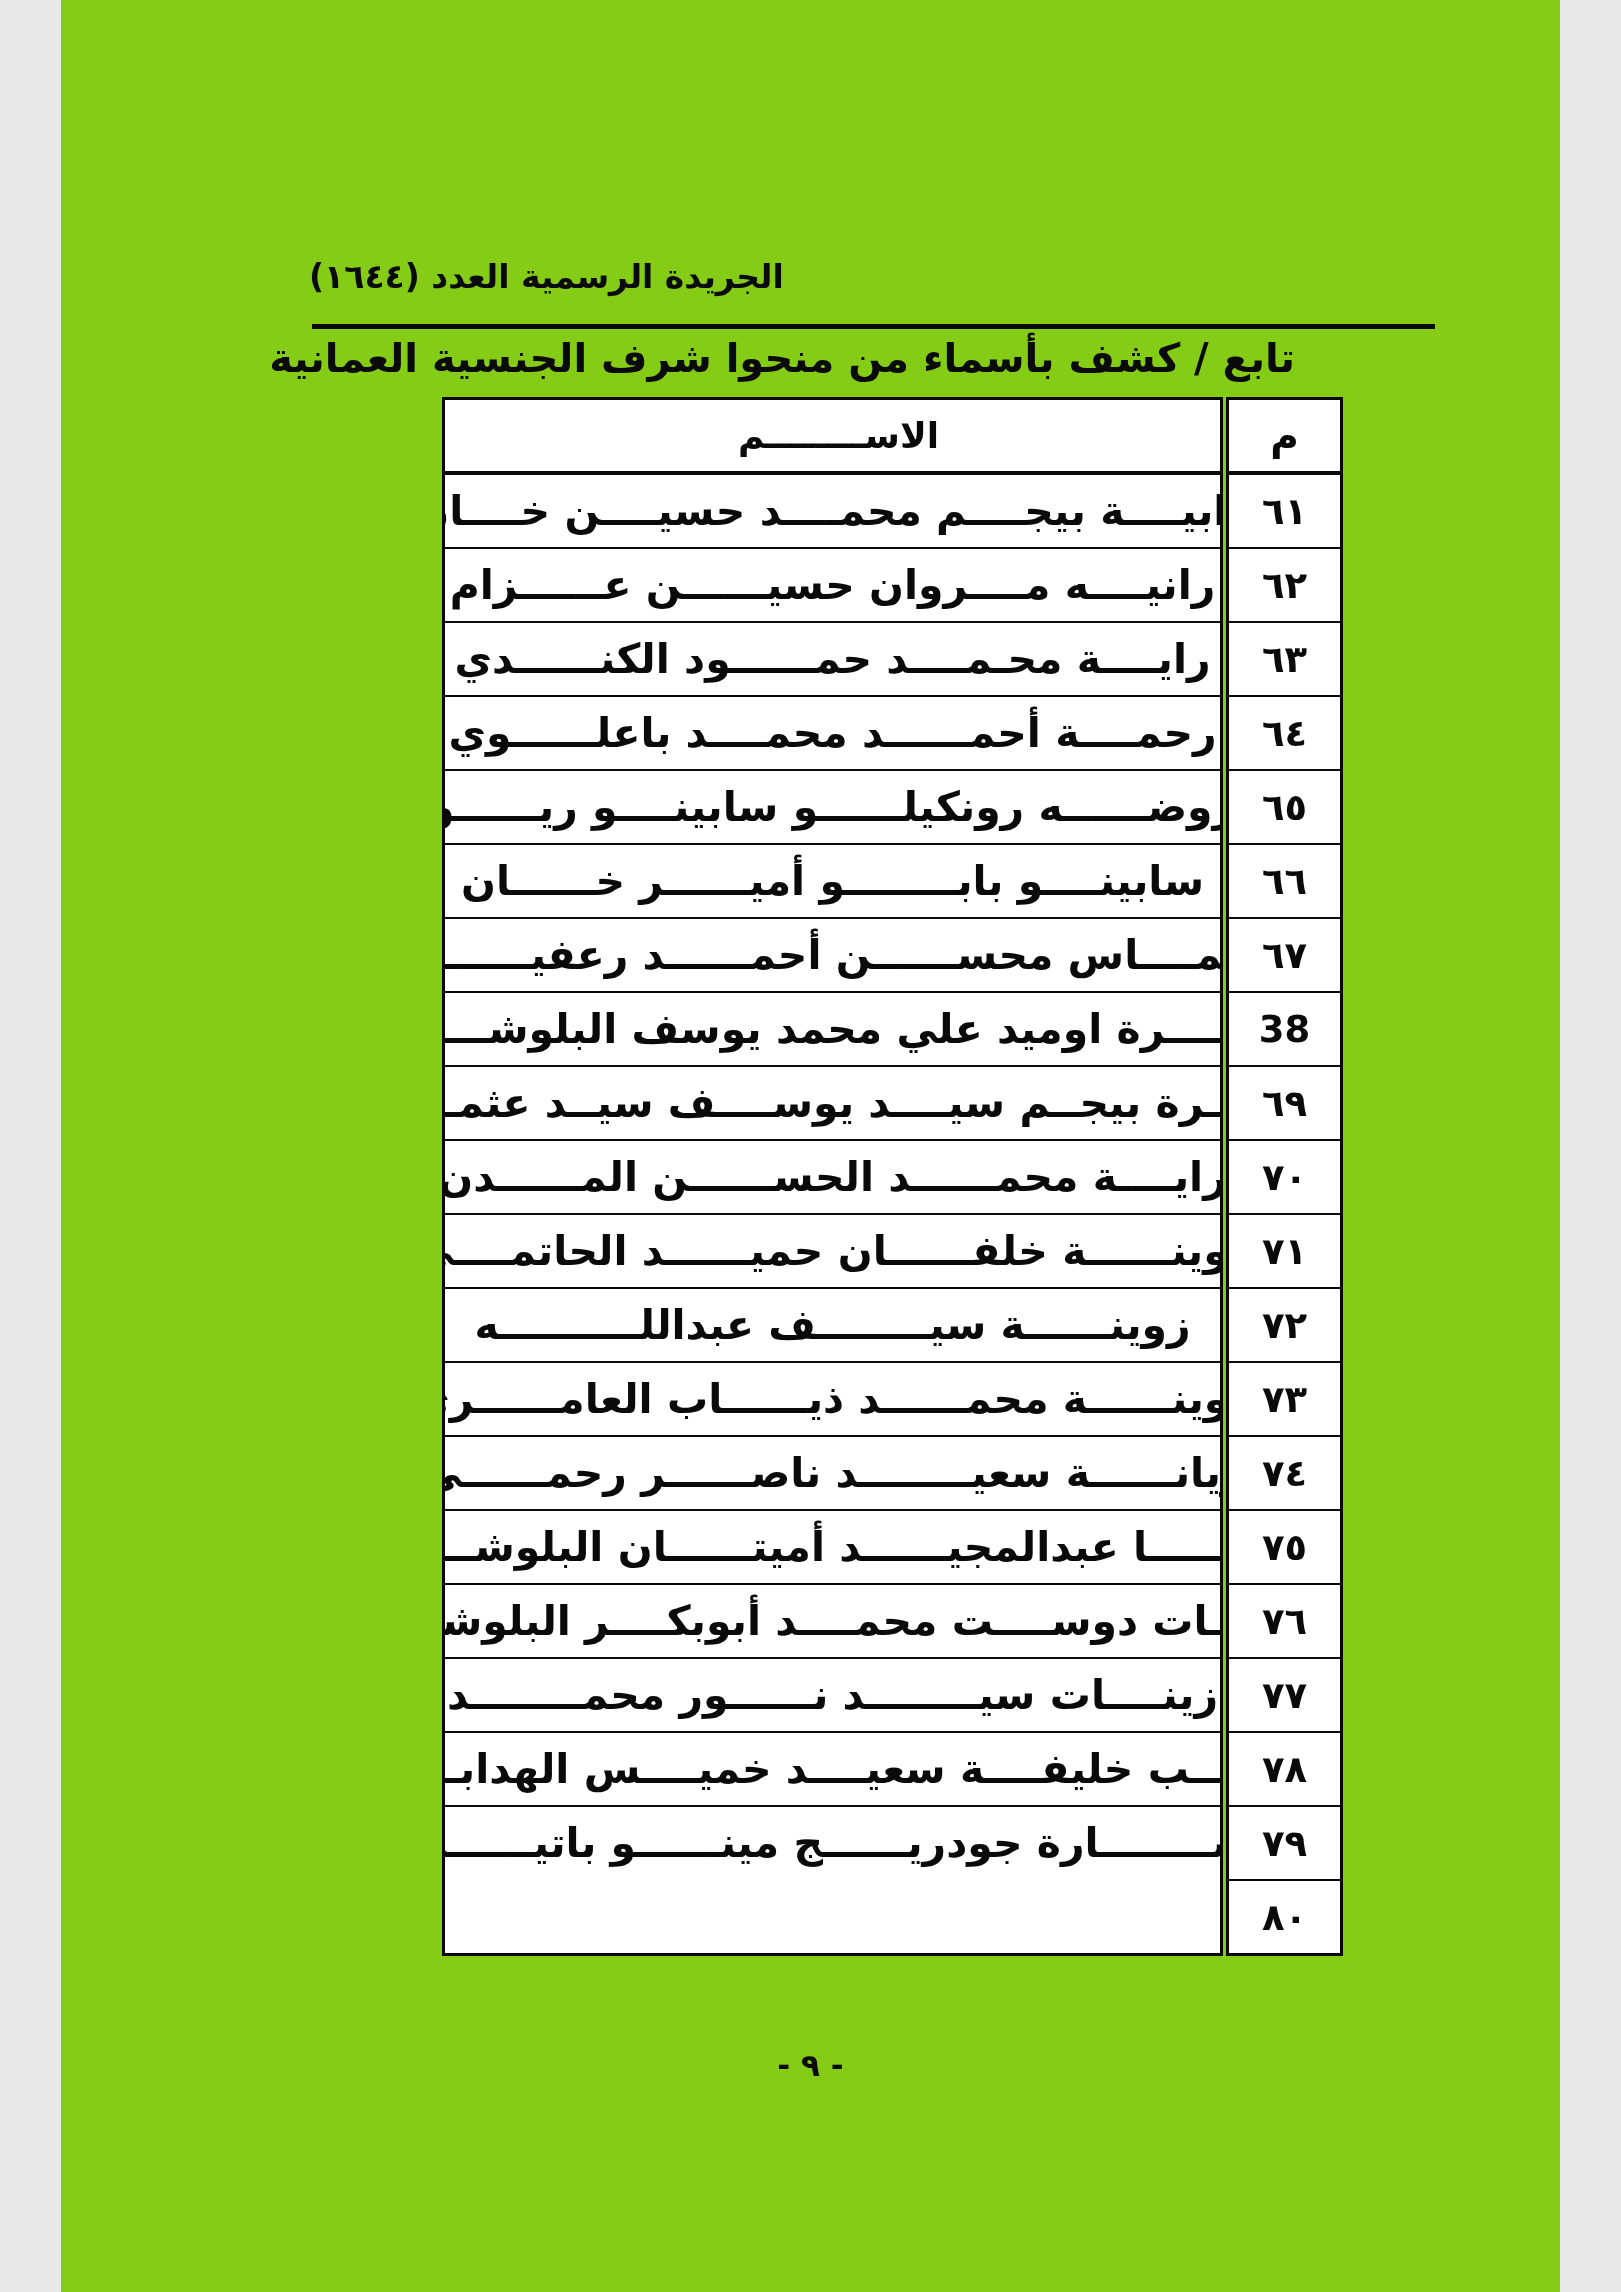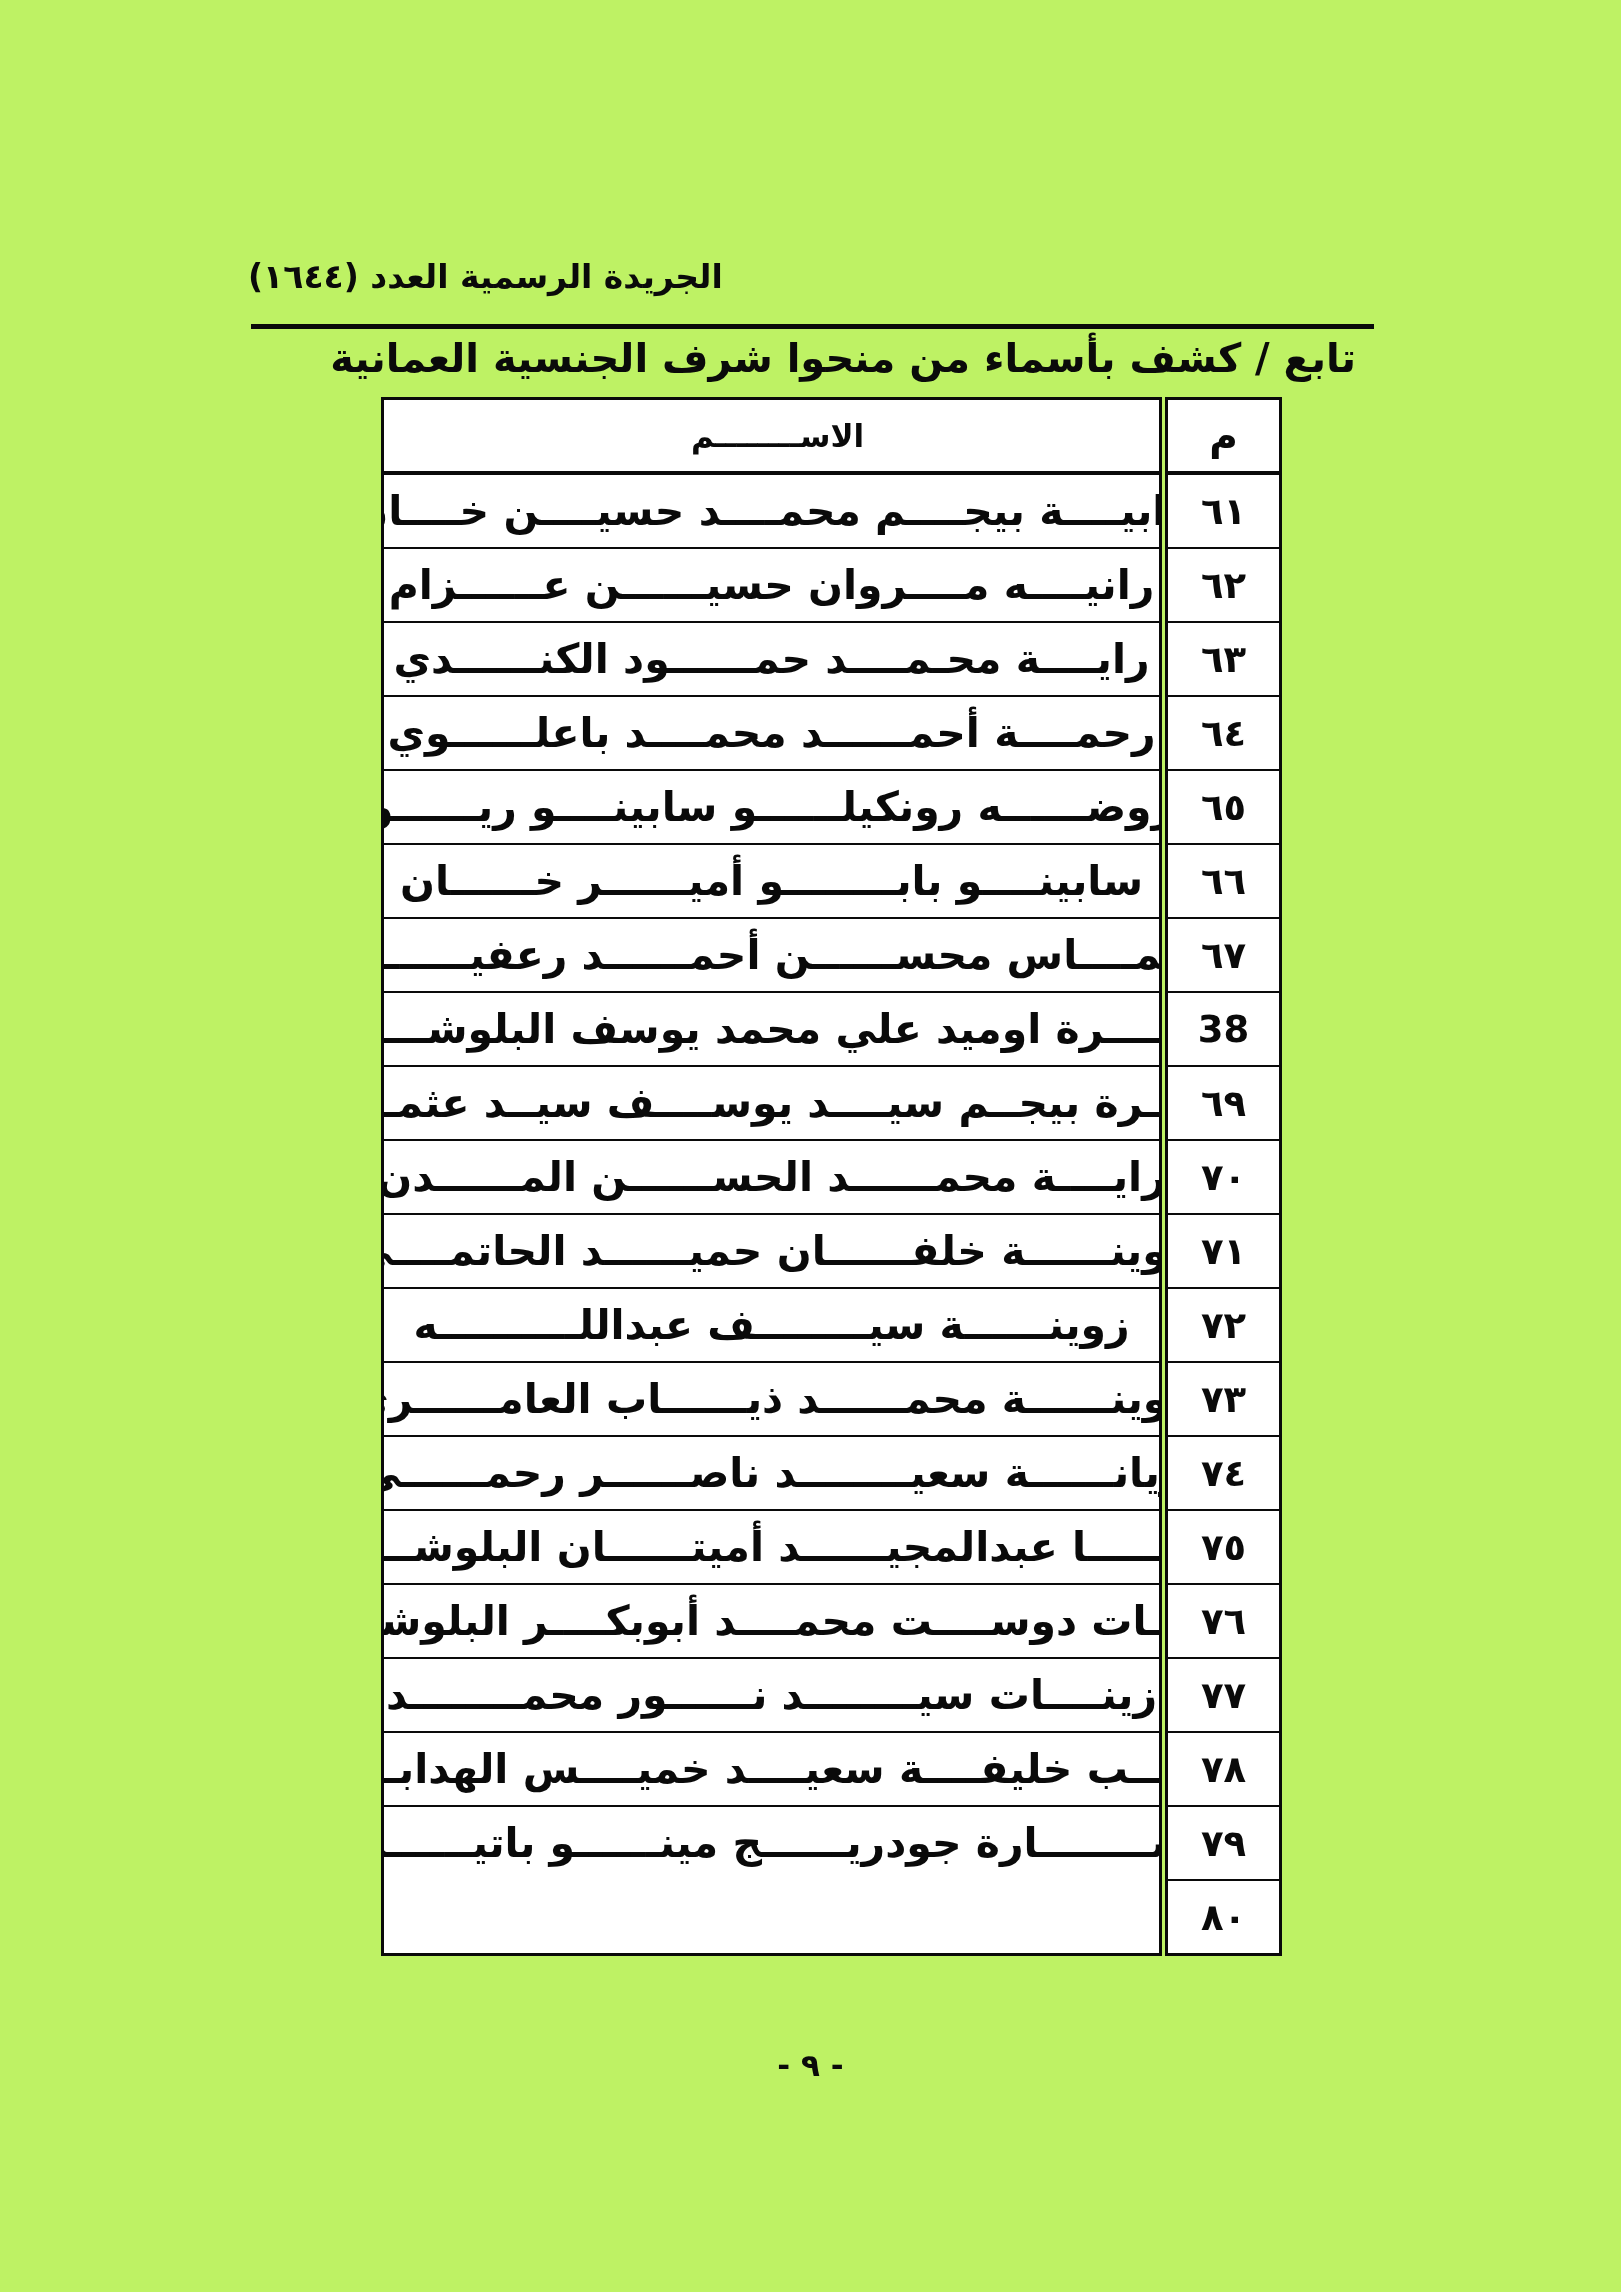--- a/index.html
+++ b/index.html
@@ -3,24 +3,24 @@
 <meta charset="utf-8">
 <style>
   * { box-sizing: border-box; margin: 0; padding: 0; }
   html, body { background: #e8e8e8; }
   body {
     font-family: "DejaVu Sans", sans-serif;
     -webkit-font-smoothing: antialiased;
   }
   .page {
     position: relative;
-    width: 1621px;
+    width: 1499px;
     height: 2293px;
     margin: 0 auto;
-    background: #bef264;
+    background: #84cc16;
     color: #0a0a0a;
     direction: rtl;
     overflow: hidden;
   }
   
   .masthead {
     position: absolute;
     left: 248px;
     top: 257px;
     font-size: 33px;
@@ -74,21 +74,21 @@
     white-space: nowrap;
   }
   .cell.header {
     height: 73px;
     border-top: none;
     border-bottom: 2.9px solid #0a0a0a;
   }
   .num-cell  { font-size: 37px; }
   .name-cell { font-size: 41px; }
   .num-col .cell.header  { font-size: 39px; }
-  .name-col .cell.header { font-size: 31px; padding-left: 12px; }
+  .name-col .cell.header { font-size: 36px; padding-left: 12px; }
   .page-number {
     position: absolute;
     top: 2047px;
     left: 0;
     width: 100%;
     text-align: center;
     font-size: 31px;
     font-weight: bold;
     direction: rtl;
   }

